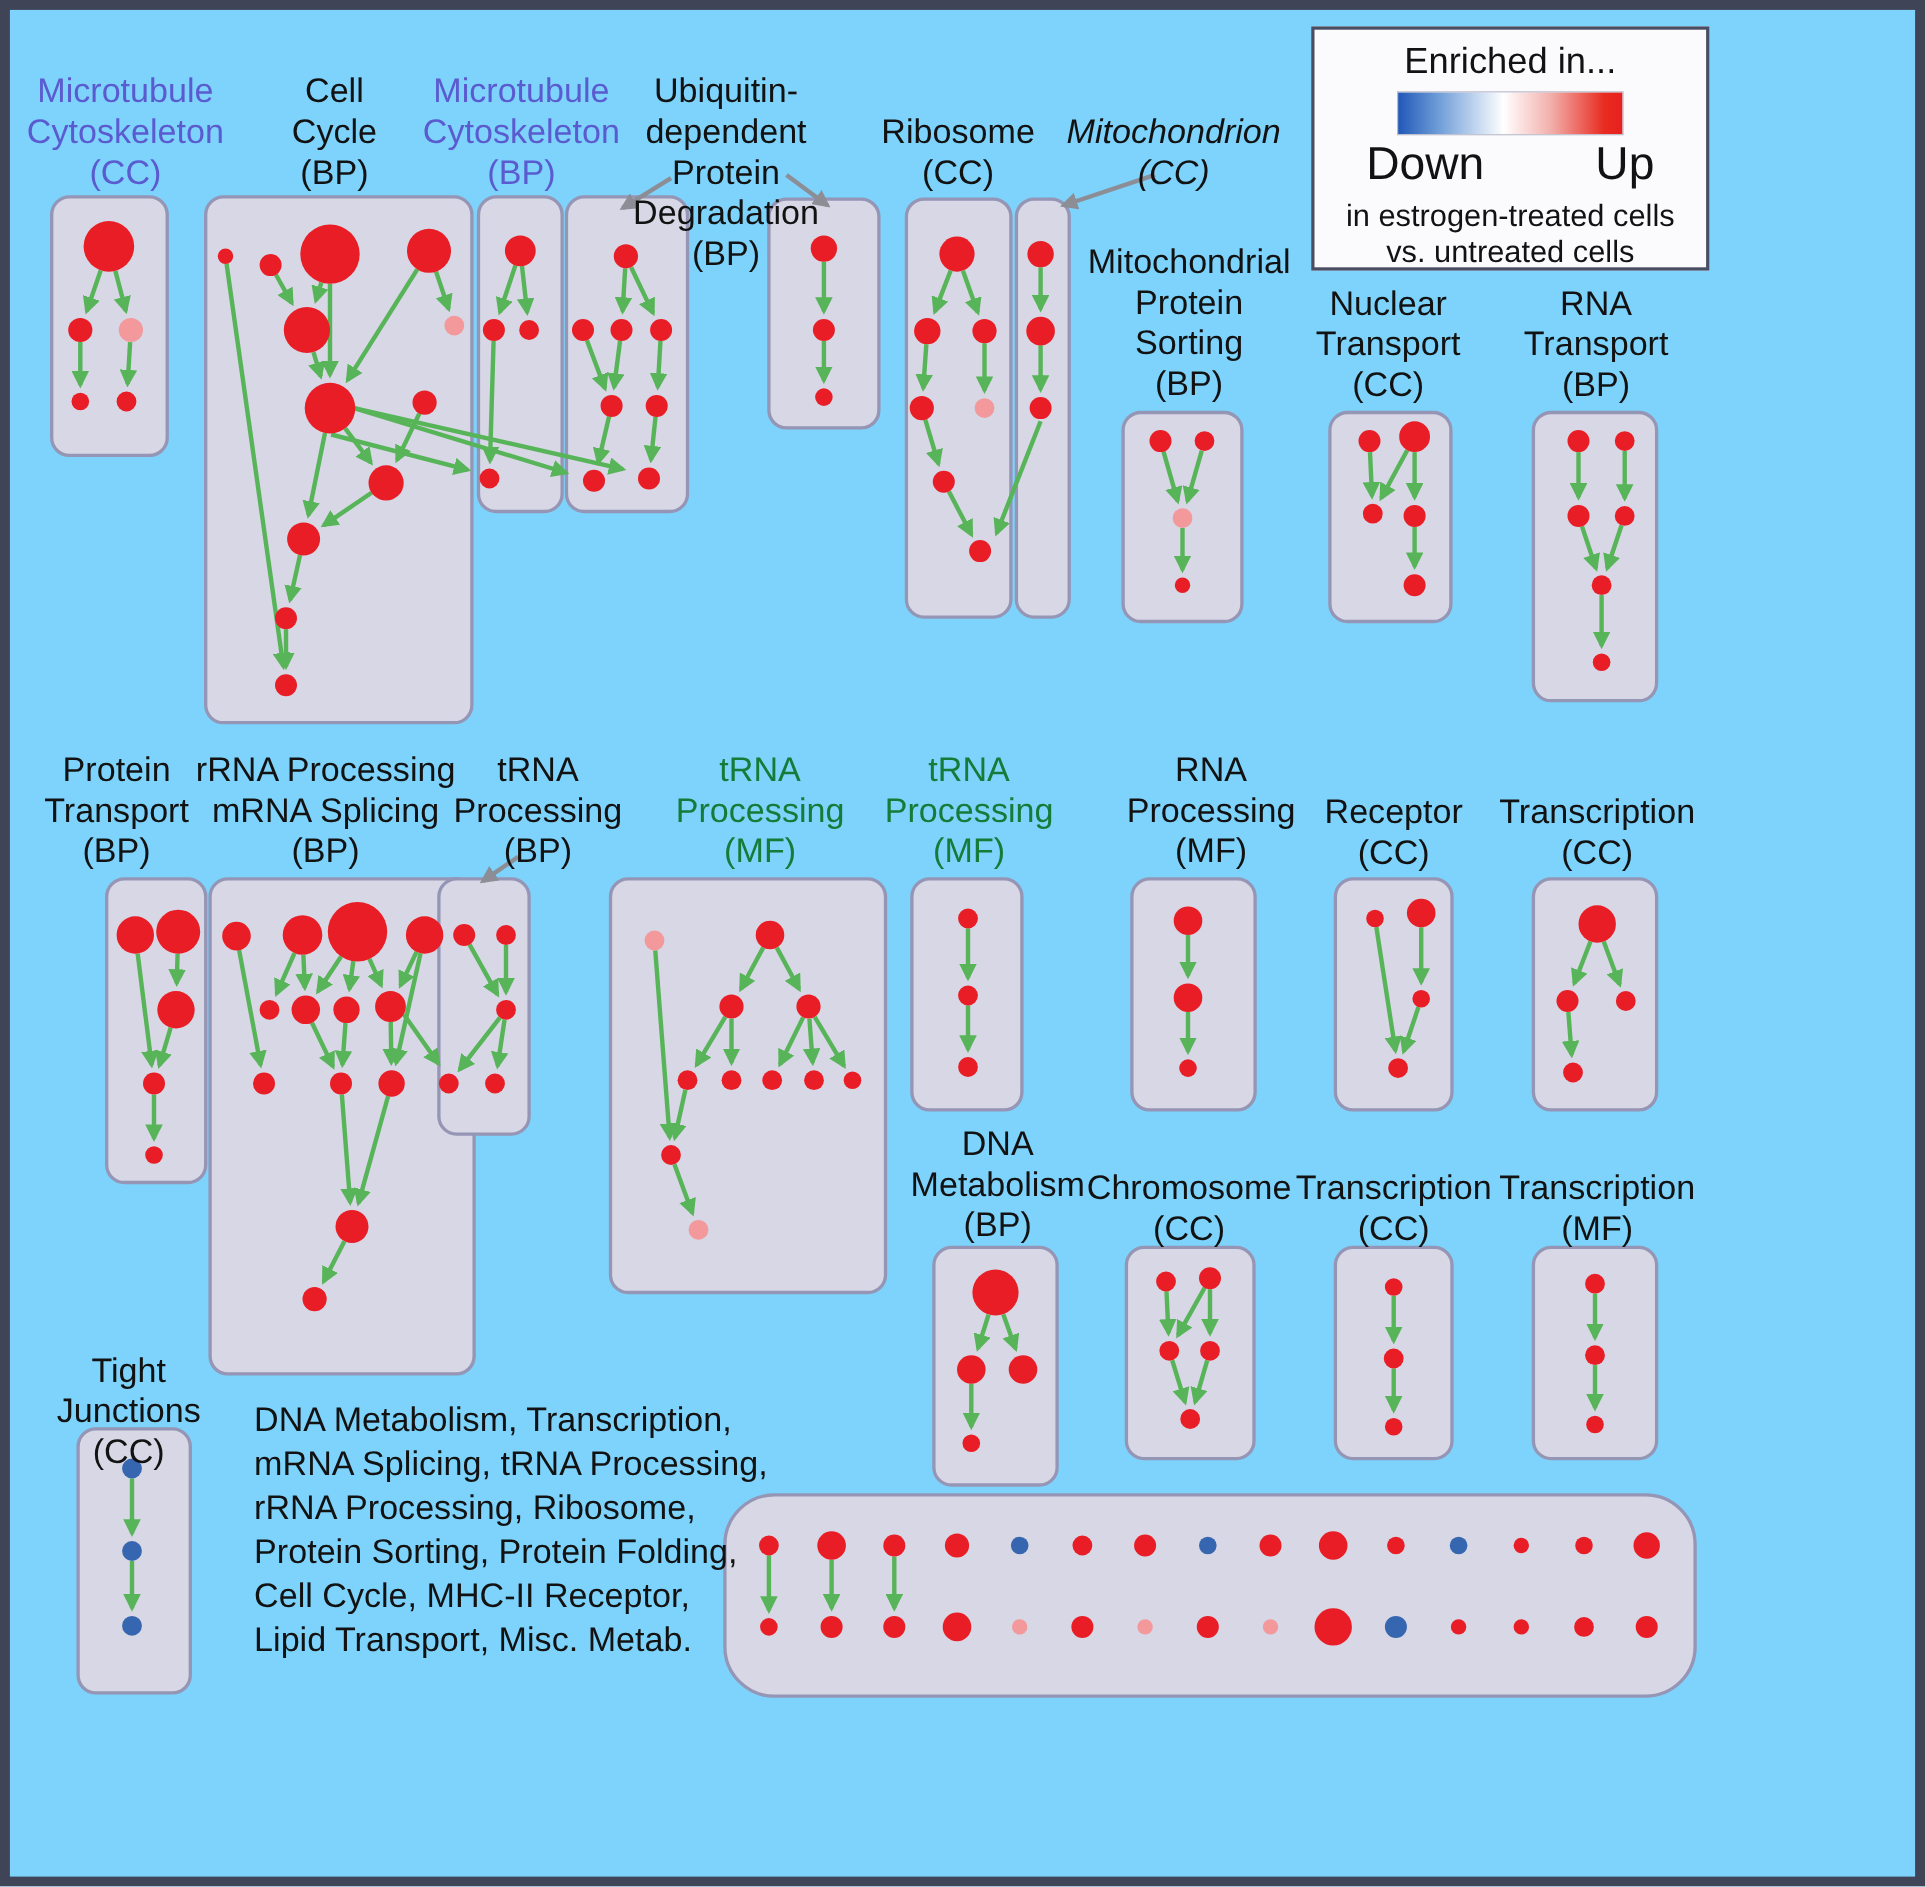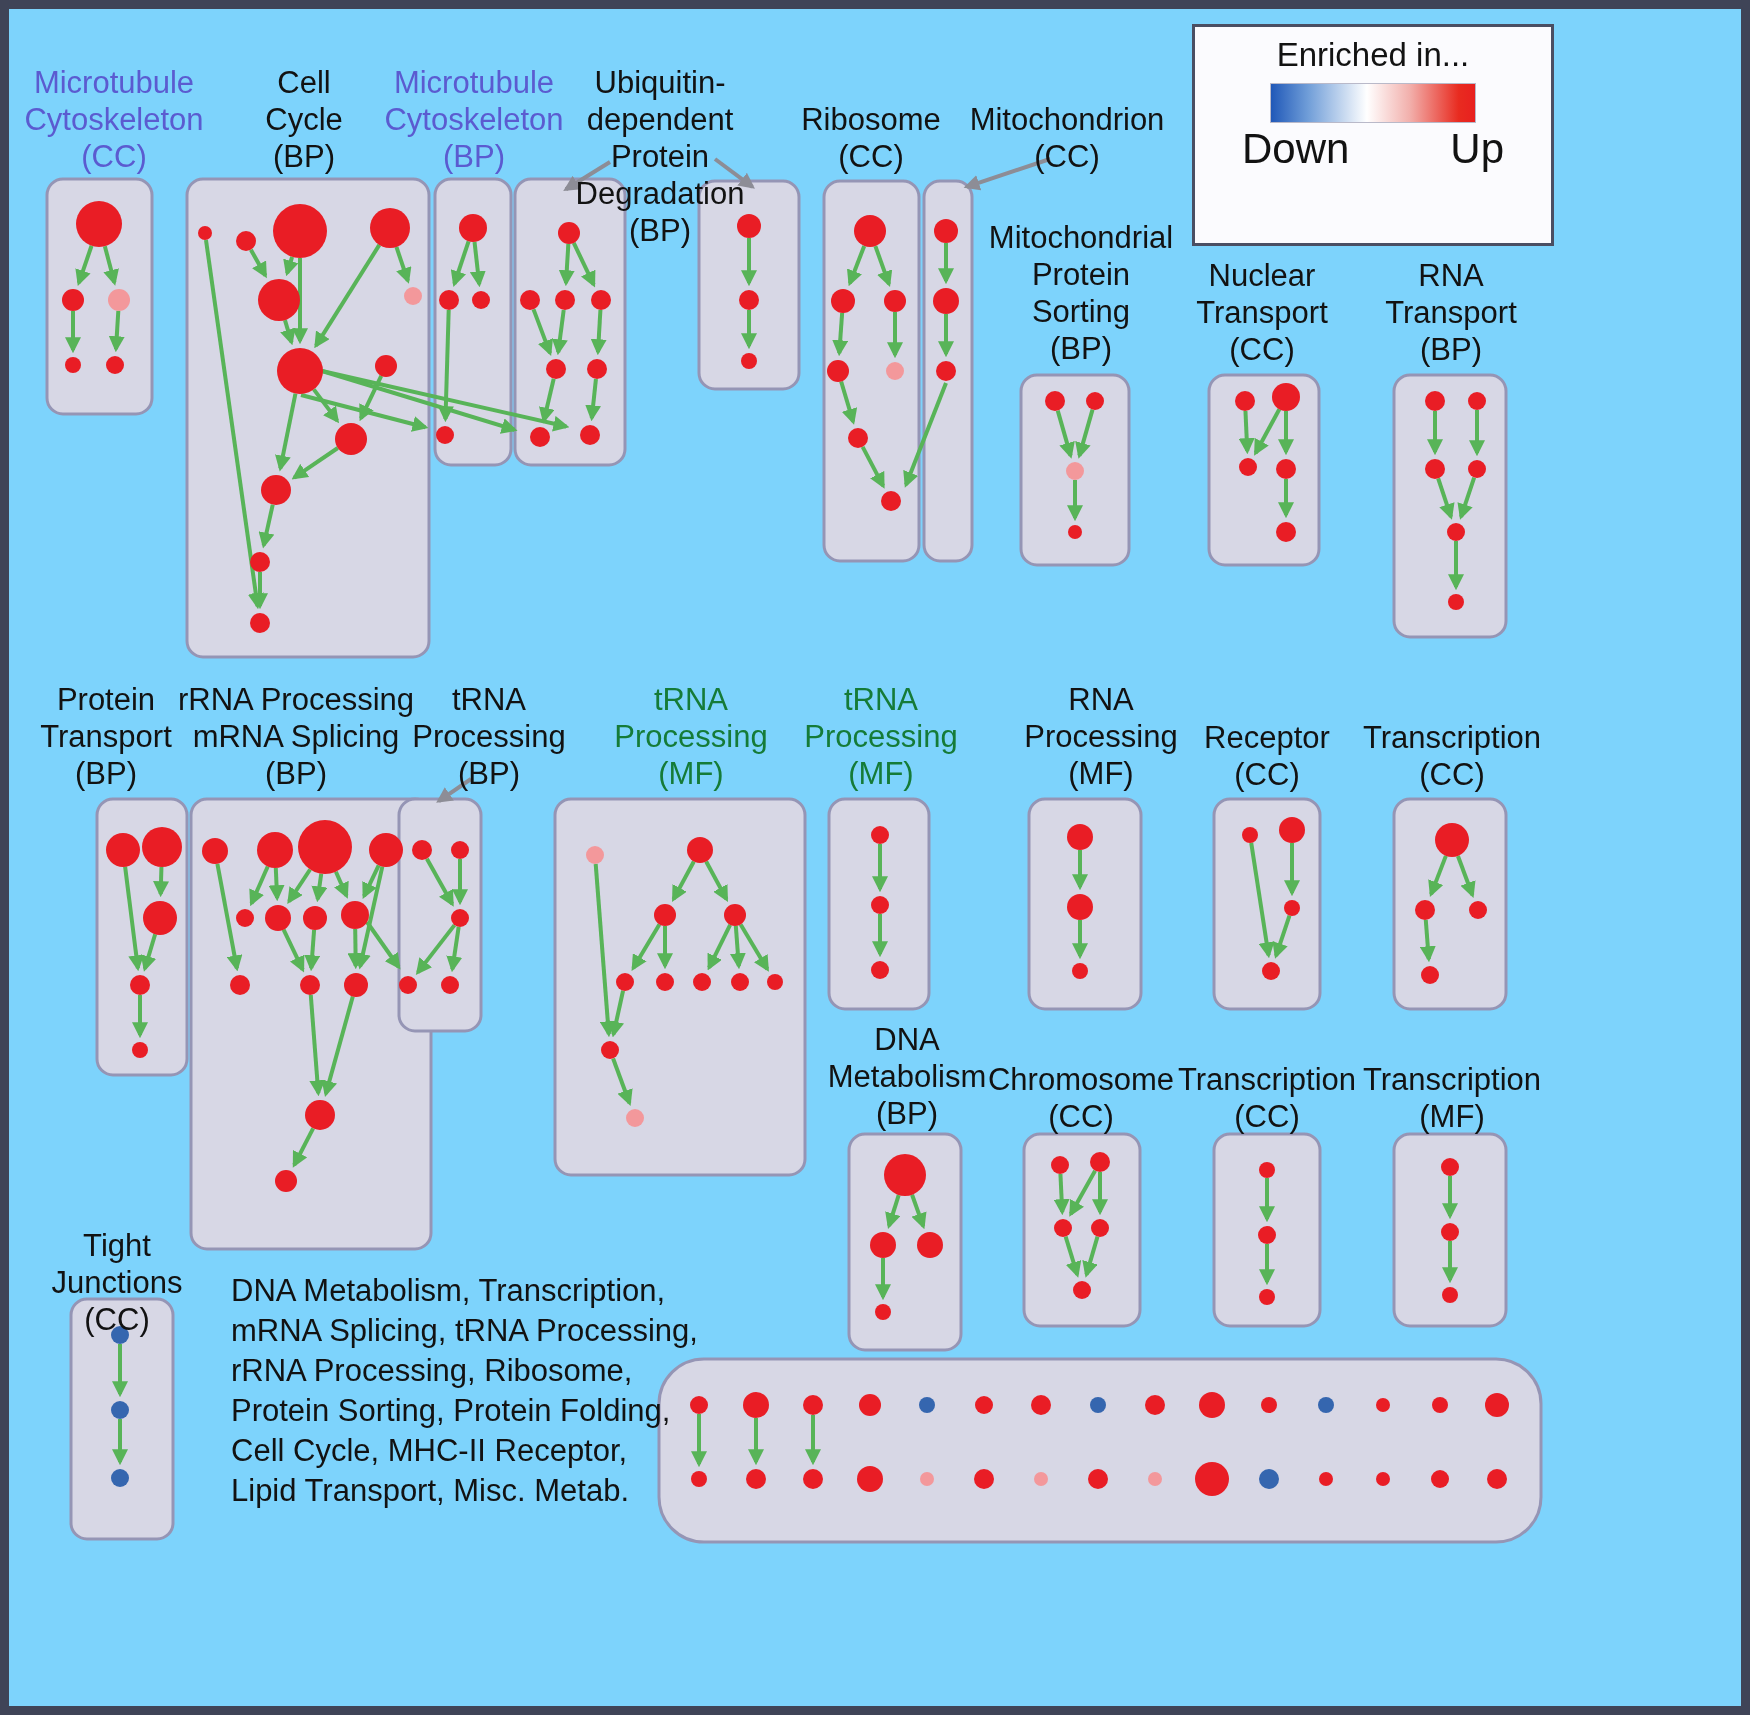--- a/index.html
+++ b/index.html
@@ -341,21 +341,21 @@
       <div class="clabel purple" style="left: 465px; top: 55px;">Microtubule
 Cytoskeleton
 (BP)</div>
       <div class="clabel black" style="left: 651px; top: 55px;">Ubiquitin-
 dependent
 Protein
 Degradation
 (BP)</div>
       <div class="clabel black" style="left: 862px; top: 92px;">Ribosome
 (CC)</div>
-      <div class="clabel black" style="left: 1058px; top: 92px;">Mitochondrion
+      <div class="clabel black" style="left: 1058px; top: 92px; font-style: italic;">Mitochondrion
 (CC)</div>
       <div class="clabel black" style="left: 1072px; top: 210px;">Mitochondrial
 Protein
 Sorting
 (BP)</div>
       <div class="clabel black" style="left: 1253px; top: 248px;">Nuclear
 Transport
 (CC)</div>
       <div class="clabel black" style="left: 1442px; top: 248px;">RNA
 Transport
@@ -396,20 +396,22 @@
 (CC)</div>
     </div>
 
   <div class="legend">
     <div class="legend-title">Enriched in...</div>
     <div class="legend-bar"></div>
     <div class="legend-scale">
       <span>Down</span>
       <span>Up</span>
     </div>
+    <div class="legend-sub">in estrogen-treated cells
+vs. untreated cells</div>
   </div>
 
   <div class="misc-text">DNA Metabolism, Transcription,
 mRNA Splicing, tRNA Processing,
 rRNA Processing, Ribosome,
 Protein Sorting, Protein Folding,
 Cell Cycle, MHC-II Receptor,
 Lipid Transport, Misc. Metab.</div>
 </div>
 

